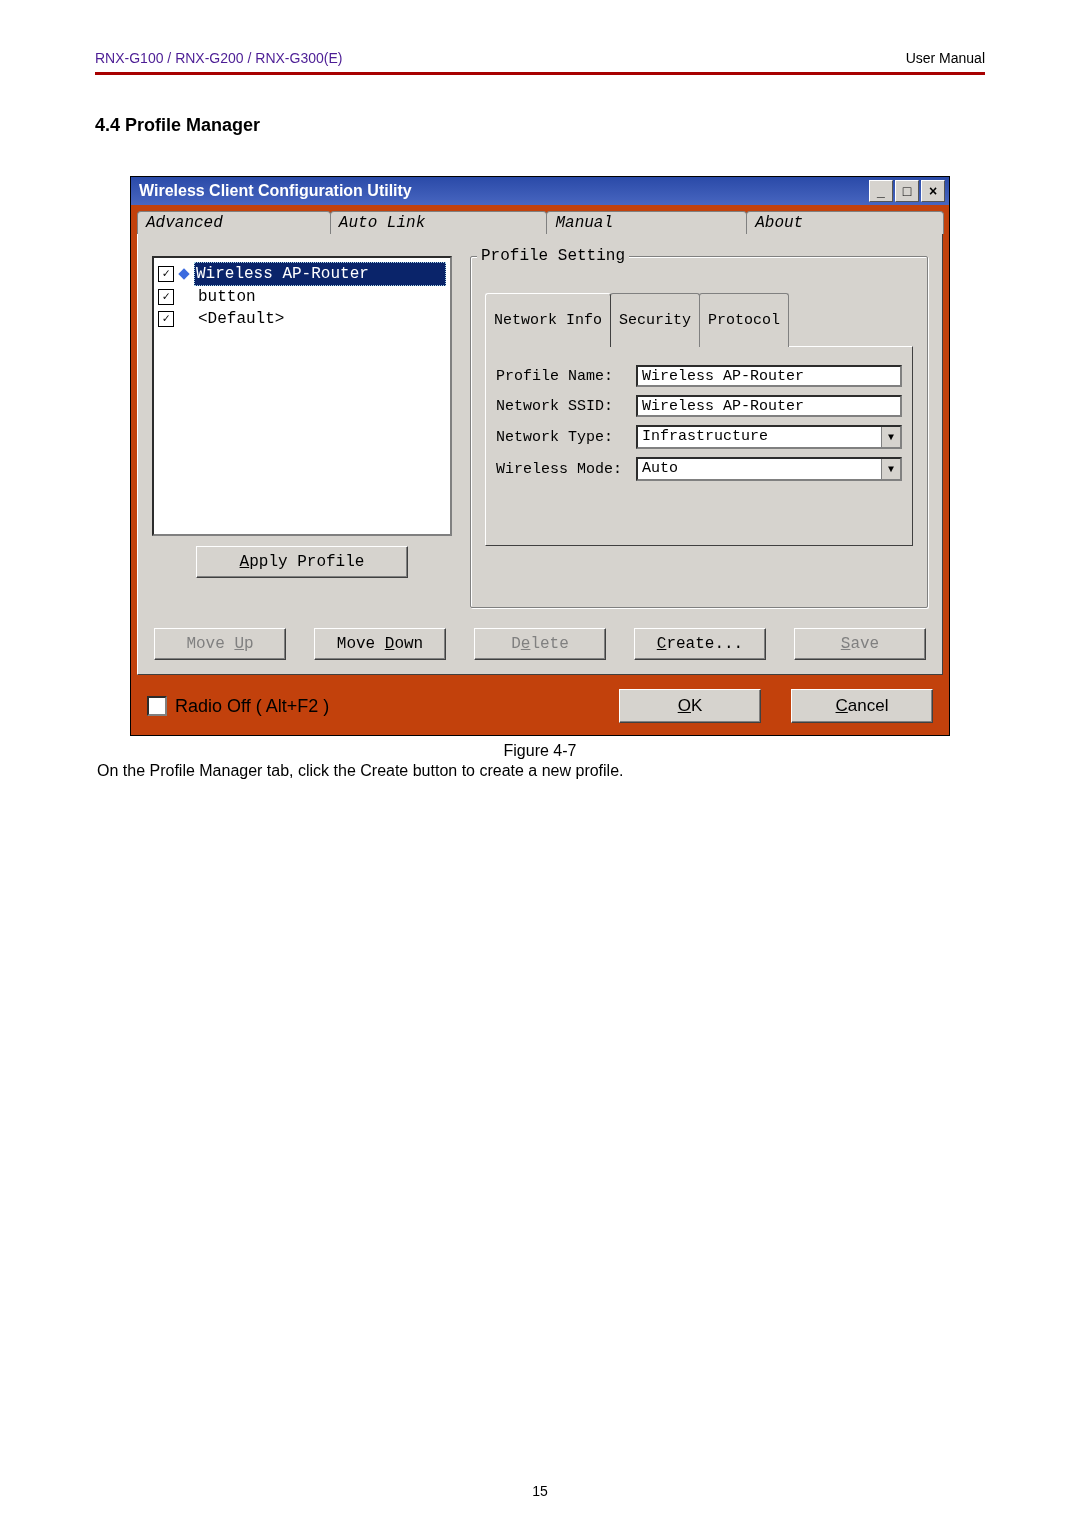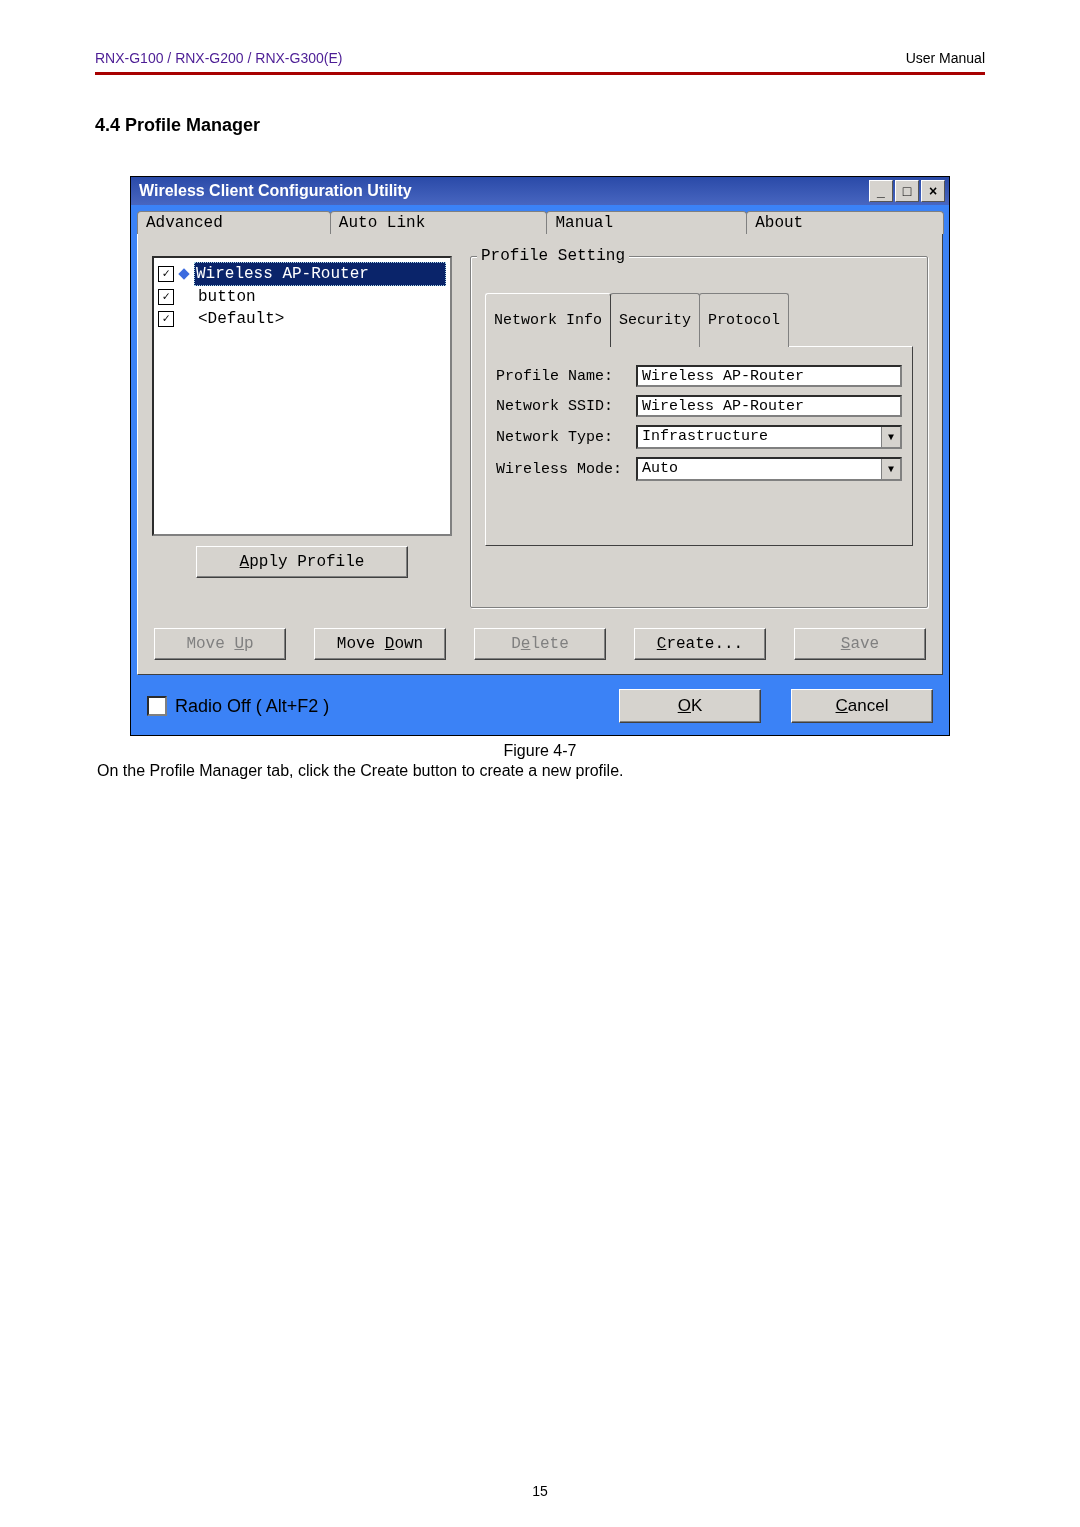--- a/index.html
+++ b/index.html
@@ -33,21 +33,21 @@
     font-weight: bold;
     font-size: 18px;
     margin: 40px 0 40px 0;
   }
 
   
   .window {
     width: 820px;
     margin: 0 auto 6px auto;
     border: 1px solid #000;
-    background: #3b82f6;
+    background: #c2410c;
     box-sizing: border-box;
     font-family: "Courier New", monospace;
     font-size: 16px;
     color: #000;
   }
   .titlebar {
     height: 28px;
     background: linear-gradient(#2a4aa8, #4866c0);
     color: #fff;
     display: flex;
@@ -65,21 +65,21 @@
     border-right-color: #555; border-bottom-color: #555;
     margin-left: 2px;
     display: inline-flex; align-items: center; justify-content: center;
     font-family: Arial, sans-serif; font-size: 14px; font-weight: bold; color:#000;
   }
 
   .client {
     padding: 6px;
   }
   .tabstrip { position: relative; }
-  .tabrow { display: flex; }
+  .tabrow { display: flex; font-style: italic; }
   .tab {
     border: 1px solid #808080;
     border-bottom: none;
     background: #d6d3ce;
     padding: 2px 10px 2px 8px;
     margin-right: -1px;
     border-top-left-radius: 4px;
     border-top-right-radius: 4px;
     white-space: nowrap;
     position: relative;

